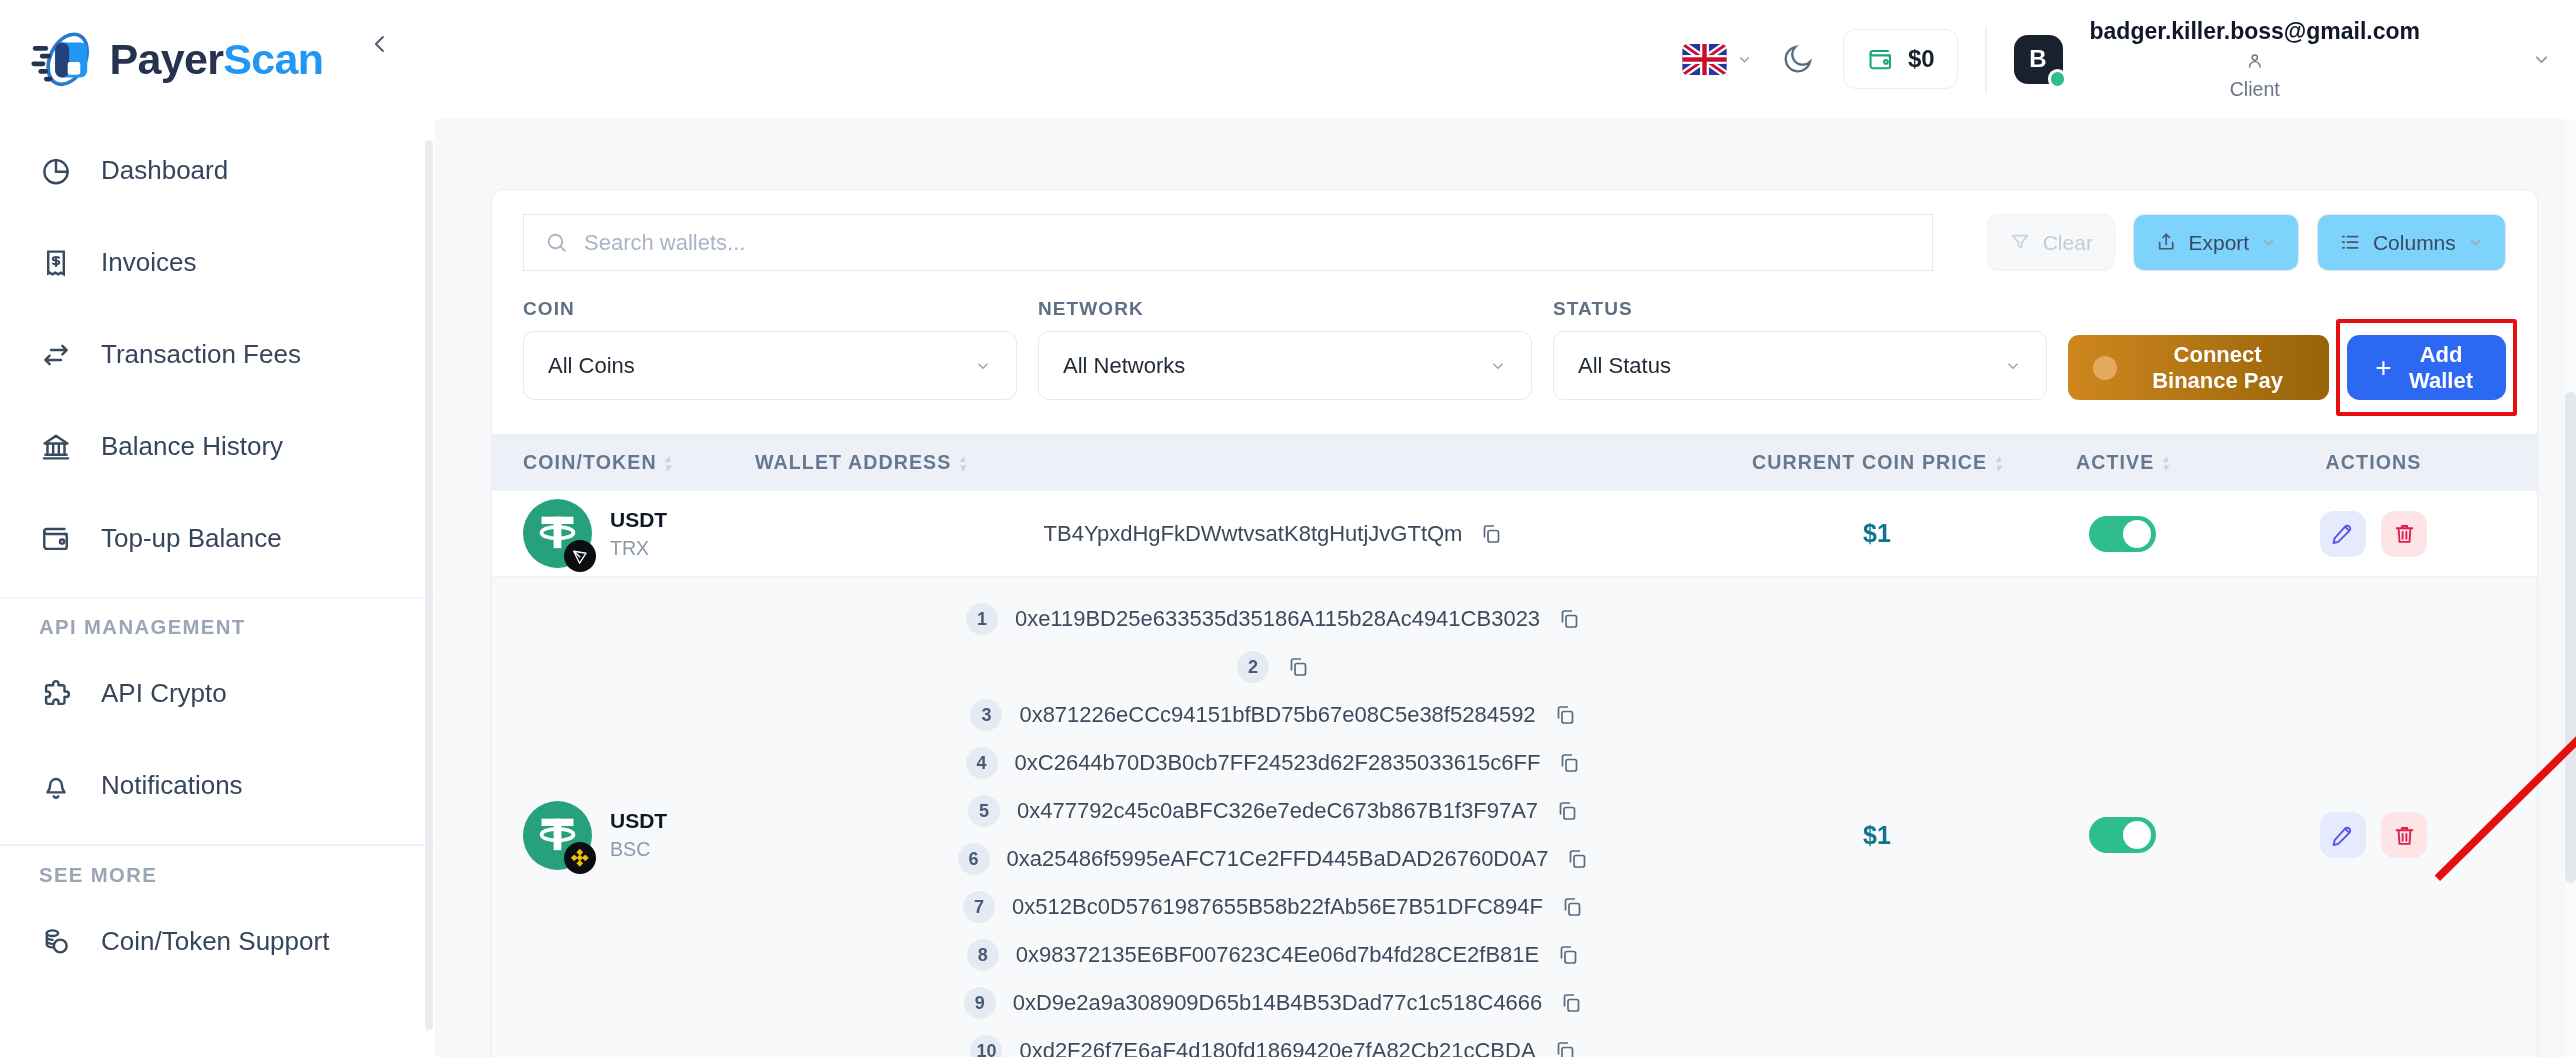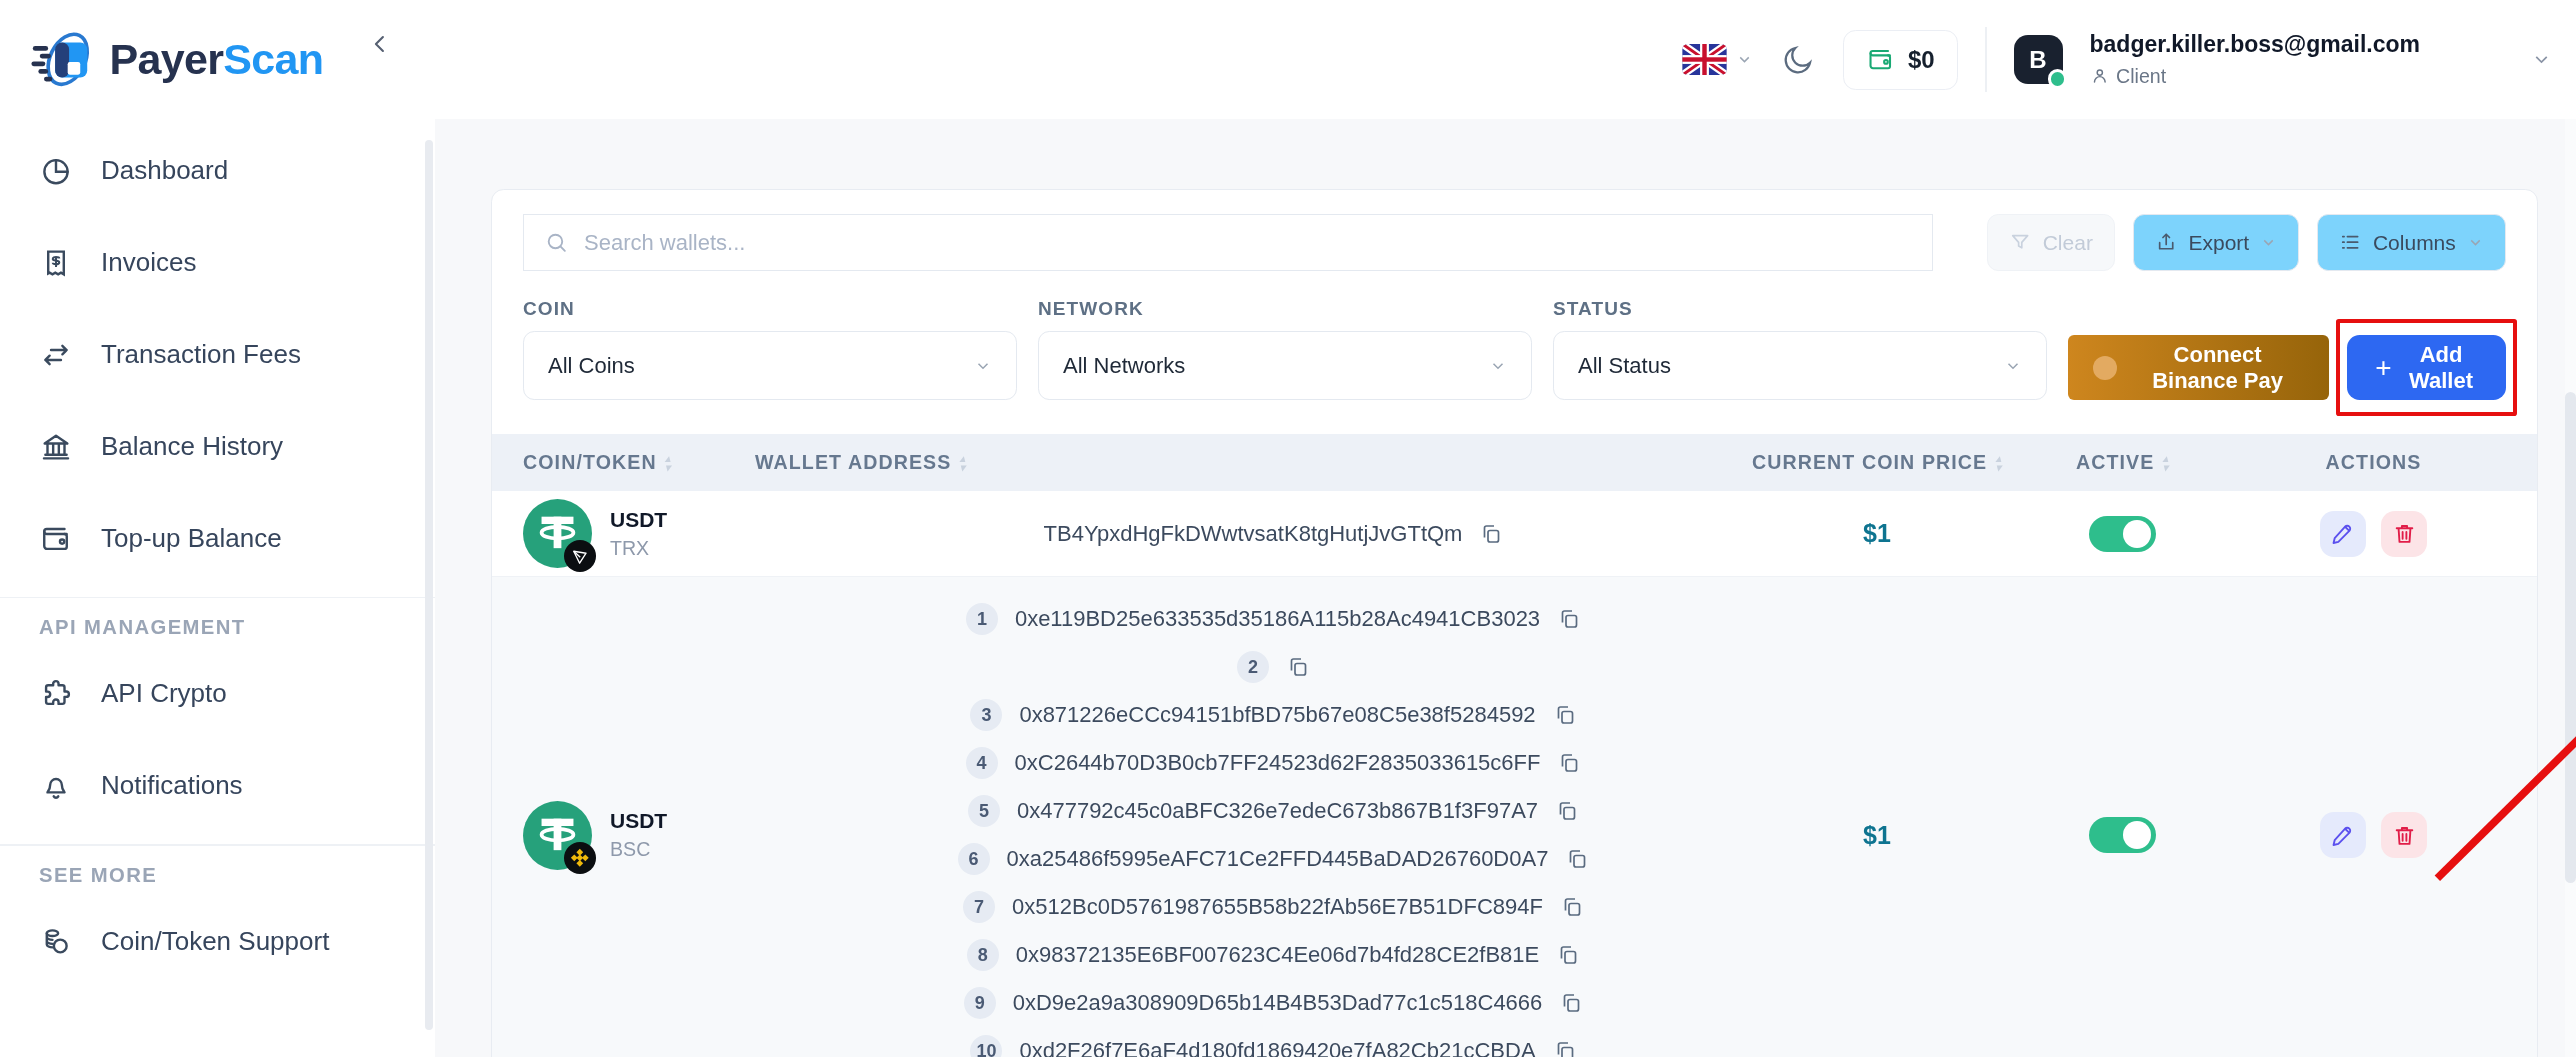--- a/index.html
+++ b/index.html
@@ -19,21 +19,21 @@
   .flag-wrap svg.flag { border-radius:5.6px; }
   .chev { color:#9AA5B3; }
   .moon-btn { color:#5B6B7F; cursor:pointer; }
   .balance-chip { display:flex; align-items:center; gap:12.6px; padding:0 22.4px; height:60px; border:1.4px solid #EBEEF4; border-radius:12.6px; background:#fff; cursor:pointer; }
   .balance-chip .amt { font-size:24px; font-weight:bold; color:#16202E; }
   .v-divider { width:1.4px; height:65px; background:#EDF0F4; }
   .avatar { width:49px; height:49px; border-radius:14px; background:#19212F; color:#fff; font-size:24px; font-weight:bold; display:flex; align-items:center; justify-content:center; position:relative; flex:none; }
   .status-dot { position:absolute; right:-4.9px; bottom:-4.9px; width:19.6px; height:19.6px; border-radius:50%; background:#2EBE8C; border:3.5px solid #fff; }
   .user-info { display:flex; flex-direction:column; gap:6.3px; }
   .user-email { font-size:23px; font-weight:bold; color:#101828; }
-  .user-role { display:flex; align-items:center; gap:7px; font-size:19.6px; color:#6A7687; }
+  .user-role { display:flex; align-items:center; gap:7px; font-size:19.6px; color:#6A7687;flex-direction:column; }
   .caret-user { color:#8A94A6; margin-left:84px; }
 
   
   .layout { display:flex; height:938px; }
   .sidebar { width:435px; flex:none; background:#fff; position:relative; padding-top:18px; }
   .sidebar::after { content:''; position:absolute; right:2.1px; top:21px; width:8.4px; height:890px; background:#E8EBF0; border-radius:4.2px; }
   .nav-item { display:flex; align-items:center; gap:28px; height:67px; margin-bottom:25px; padding-left:39px; font-size:26px; font-weight:500; color:#36455C; cursor:pointer; }
   .nav-item .nicon { color:#3A4A5E; flex:none; }
   .nav-sep { height:1.4px; background:#EEF1F5; margin:2.8px 0 18px; }
   .nav-header { font-size:20.3px; font-weight:bold; color:#9AA5B6; letter-spacing:1.4px; margin:18px 0 21px 39px; }
@@ -49,21 +49,21 @@
   .btn { height:57px; border:1.4px solid #E4E9F0; border-radius:11.2px; background:#7dd3fc; display:inline-flex; align-items:center; gap:11.2px; padding:0 21px; font-size:21px; font-weight:500; color:#3A4A5E; cursor:pointer; flex:none; }
   .btn.disabled { background:#F6F8FA; border-color:#EFF2F6; color:#C2CBD8; cursor:default;margin-left:36px; }
   .btn.disabled .bicon, .btn.disabled .chev { color:#C9D2DE; }
   .bicon { color:#4A5A6E; }
 
   .filters-row { display:flex; align-items:flex-end; gap:21px; padding:0 31px; margin-top:27px; }
   .filter-group { display:flex; flex-direction:column; width:494px; flex:none; }
   .filter-label { font-size:19px; font-weight:bold; color:#5E7085; letter-spacing:1.1px; margin-bottom:11.2px; }
   .select { height:69px; border:1.4px solid #E4E9F0; border-radius:11.2px; display:flex; align-items:center; justify-content:space-between; padding:0 24px; font-size:22px; color:#1F2937; background:#fff; cursor:pointer; }
   .cta-wrap { margin-left:auto; display:flex; align-items:center; gap:18px; }
-  .btn-binance { height:65px; padding:0 25px; border-radius:6px; background:linear-gradient(90deg,#CE861E,#96640A); color:#fff; font-size:22px; font-weight:bold; display:flex; align-items:center; gap:14px; border:none; cursor:pointer; }
+  .btn-binance { height:65px; padding:0 25px; border-radius:11px; background:linear-gradient(90deg,#CE861E,#96640A); color:#fff; font-size:22px; font-weight:bold; display:flex; align-items:center; gap:14px; border:none; cursor:pointer; }
   .binance-dot { width:24px; height:24px; border-radius:50%; background:#E3AA61; flex:none; }
   .add-wallet-wrap { position:relative; }
   .btn-add { height:65px; padding:0 28px; border-radius:12.6px; background:#2D68F2; color:#fff; font-size:22px; font-weight:bold; display:flex; align-items:center; gap:12.6px; border:none; cursor:pointer; }
   .plus { font-size:28px; font-weight:normal; line-height:1; }
   .add-annotation { position:absolute; left:-11.2px; right:-11.2px; top:-16px; bottom:-16px; border:4.9px solid #E60F0F; border-radius:2.8px; pointer-events:none; z-index:5; }
 
   
   .table { margin-top:34px; }
   .grid-cols { display:grid; grid-template-columns:245px 982px 316px 175px 1fr; }
   .thead { background:#EDF1F7; height:57px; align-items:center; font-size:19.6px; font-weight:bold; color:#66788F; letter-spacing:1.1px; }

